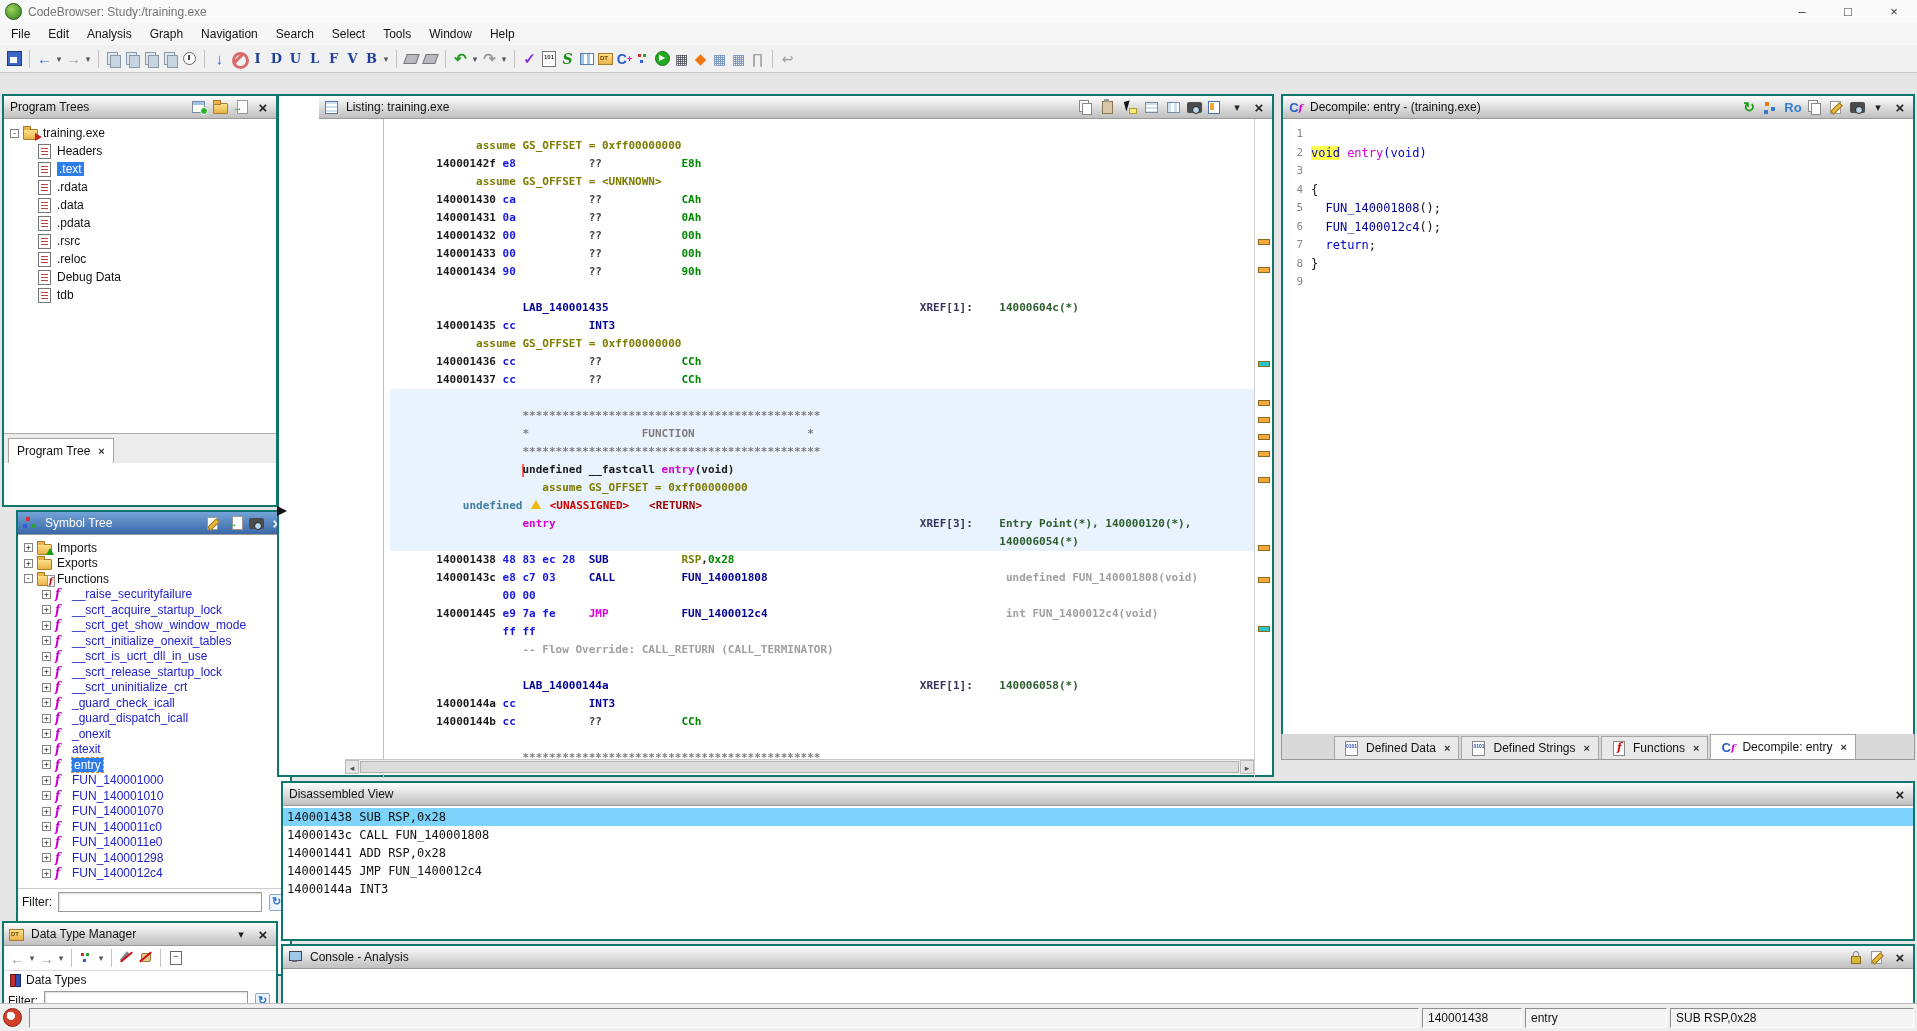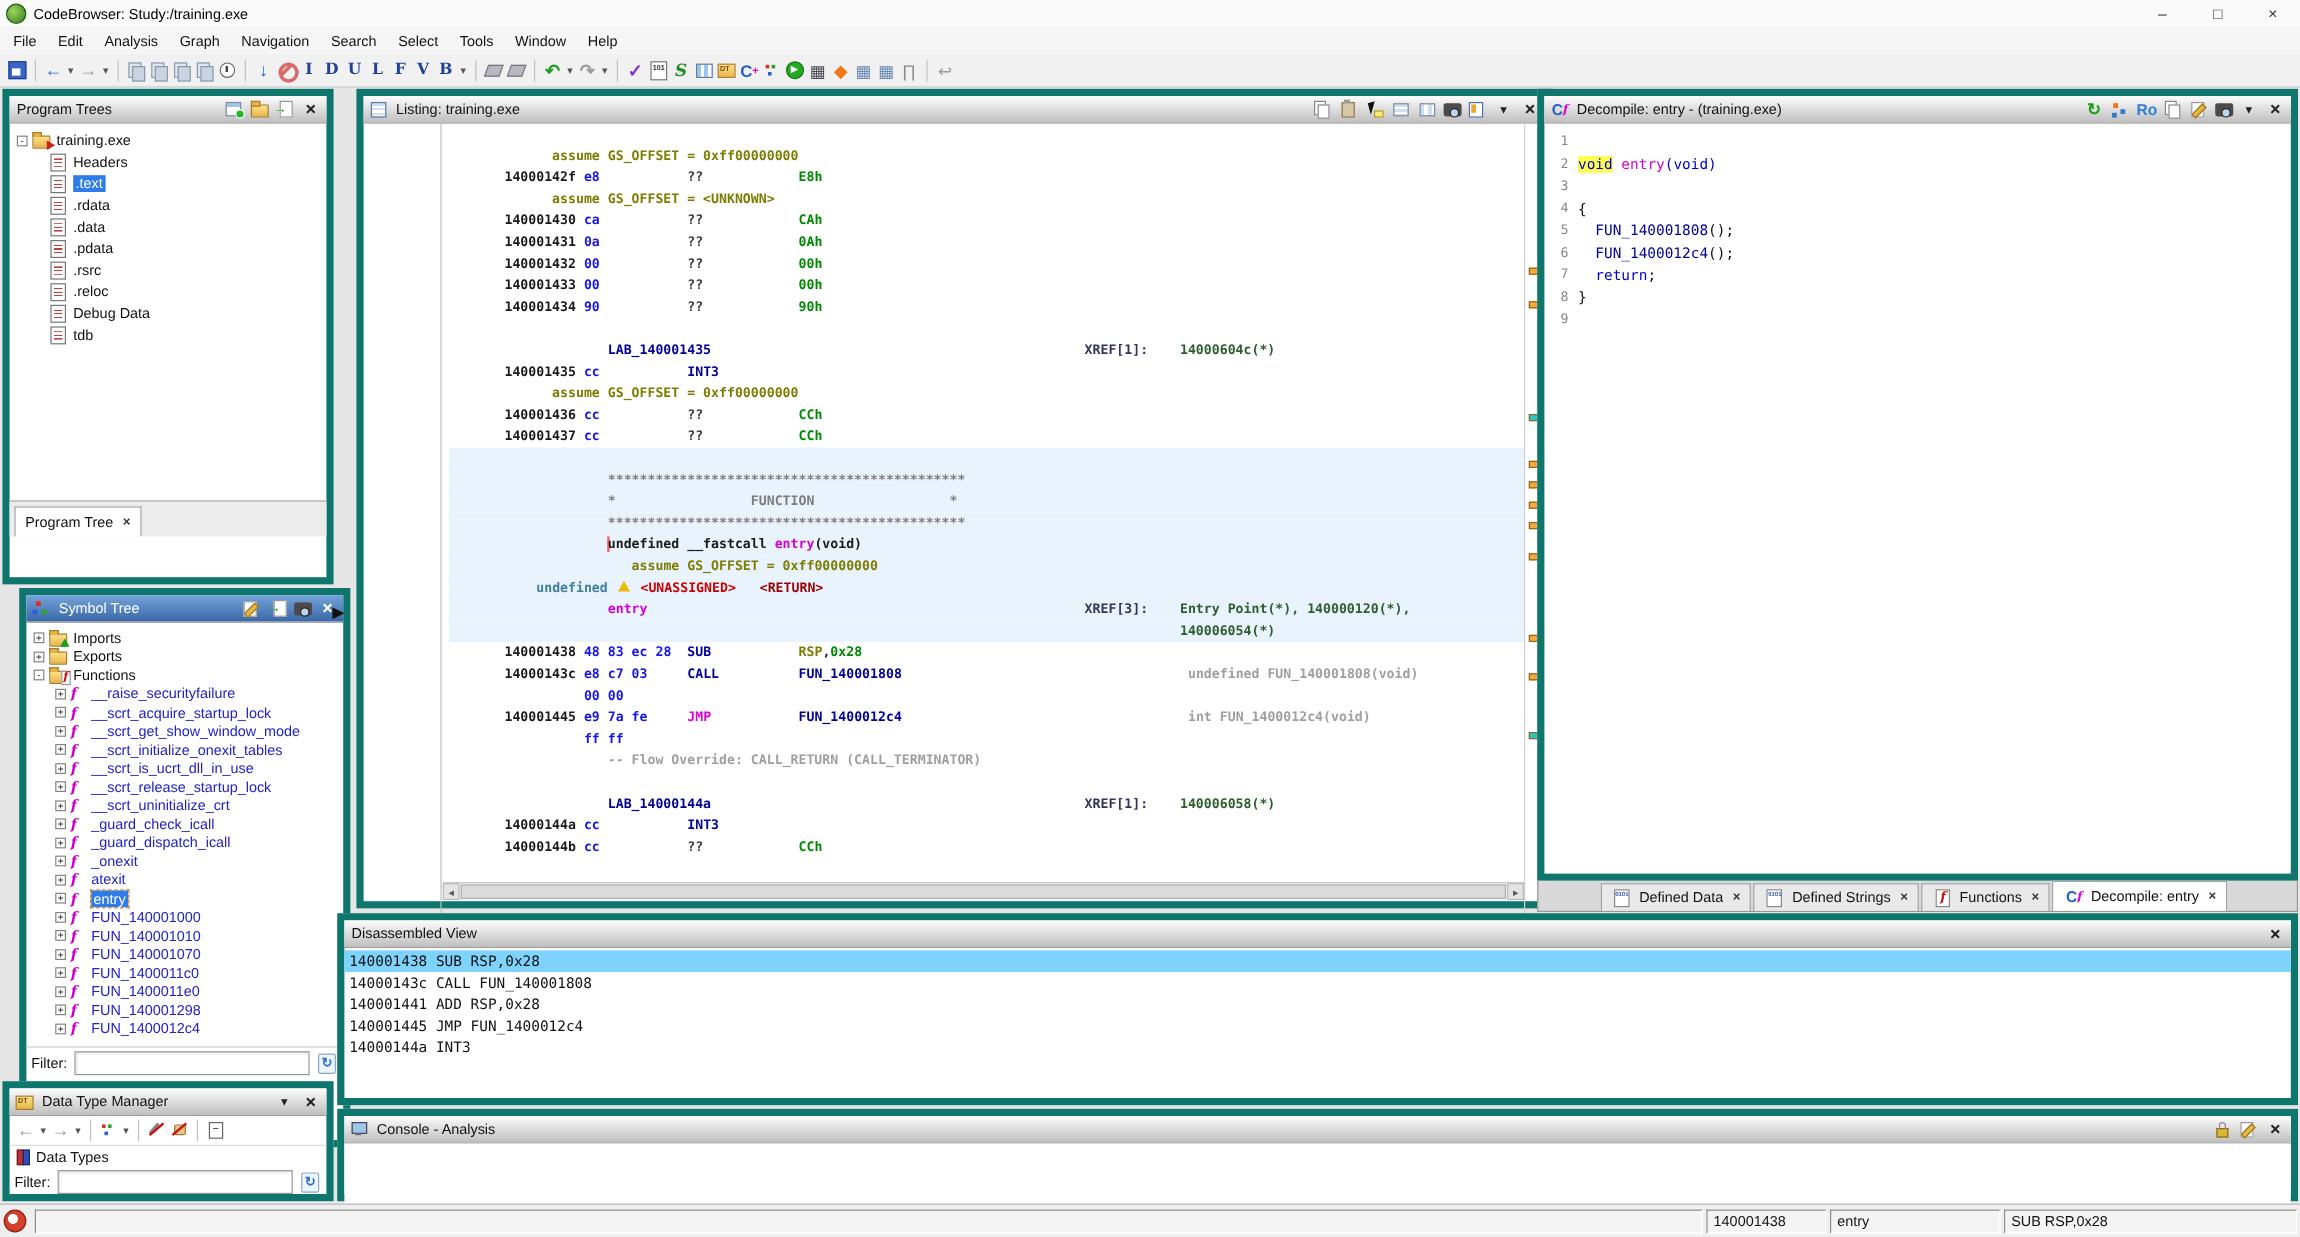--- a/index.html
+++ b/index.html
@@ -3,32 +3,32 @@
 <meta charset="utf-8">
 <style>
   html,body{margin:0;padding:0;width:1917px;height:1031px;overflow:hidden;
     font-family:"Liberation Sans",sans-serif;font-size:12px;background:#e6e6e6;color:#111;}
   .abs{position:absolute;}
   
   #titlebar{left:0;top:0;width:1917px;height:23px;background:#fafafa;border-bottom:1px solid #e3e3e3;
     display:flex;align-items:center;}
   #app-icon{width:15px;height:15px;margin:0 6px 0 5px;border-radius:50%;
     background:radial-gradient(circle at 35% 35%,#9ed45a,#2e7d1f);border:1px solid #1d5a12;}
-  #win-title{font-size:12px;color:#000000;}
+  #win-title{font-size:12px;color:#737373;}
   #win-controls{margin-left:auto;display:flex;height:100%;}
   .wbtn{width:46px;height:100%;display:flex;align-items:center;justify-content:center;color:#333;font-size:13px;}
   #menubar{left:0;top:23px;width:1917px;height:22px;background:#f6f6f6;display:flex;align-items:center;padding-left:2px;}
   .menu-item{padding:3px 9px;color:#111;}
   #toolbar{left:0;top:45px;width:1917px;height:27px;background:#f1f1f1;border-bottom:1px solid #c9c9c9;
     display:flex;align-items:center;padding-left:5px;}
   .tb-sep{width:1px;height:18px;background:#c2c2c2;margin:0 5px;}
   .tbi{min-width:17px;height:18px;display:inline-flex;align-items:center;justify-content:center;
     font-size:13px;margin:0 1px;position:relative;color:#666;}
   
-  .panel{position:absolute;background:#fff;border:6px solid #0f766e;box-sizing:border-box;}
+  .panel{position:absolute;background:#fff;border:2px solid #0f766e;box-sizing:border-box;margin-top:20px;}
   .phead{height:22px;background:linear-gradient(#fdfdfd,#bfbfbf);border-bottom:1px solid #9a9a9a;
     display:flex;align-items:center;padding:0 4px;gap:3px;}
   .phead .ptitle{margin-left:2px;color:#111;white-space:nowrap;overflow:hidden;}
   .phead.active{background:linear-gradient(#74a3d8,#3a68a8);}
   .phead.active .ptitle{color:#fff;}
   .ph-icons{margin-left:auto;display:flex;align-items:center;gap:4px;}
   .hic{width:18px;height:16px;display:inline-flex;align-items:center;justify-content:center;
     position:relative;font-size:12px;color:#555;}
   
   .ic-close::before{content:"×";font-size:15px;font-weight:bold;color:#222;}
@@ -493,21 +493,21 @@
     <span class="hic ic-books"></span>
     <span>Data Types</span>
   </div>
   <div class="filter-row">
     <span>Filter:</span>
     <input type="text" value="" style="">
     <span class="hic ic-filter-go"></span>
   </div>
 </div>
 
-<div class="panel" id="listing" style="left:297px;top:74px;width:997px;height:683px;">
+<div class="panel" id="listing" style="left:277px;top:74px;width:997px;height:683px;padding-left:40px;">
   <div class="phead">
     <span class="hic ic-list"></span>
     <span class="ptitle">Listing: training.exe</span>
     <span class="ph-icons" id="listing-icons">
         <span class="hic ic-copy"></span>
         <span class="hic ic-paste"></span>
         <span class="hic ic-select"></span>
         <span class="hic ic-diff"></span>
         <span class="hic ic-diff2"></span>
         <span class="hic ic-camera"></span>

